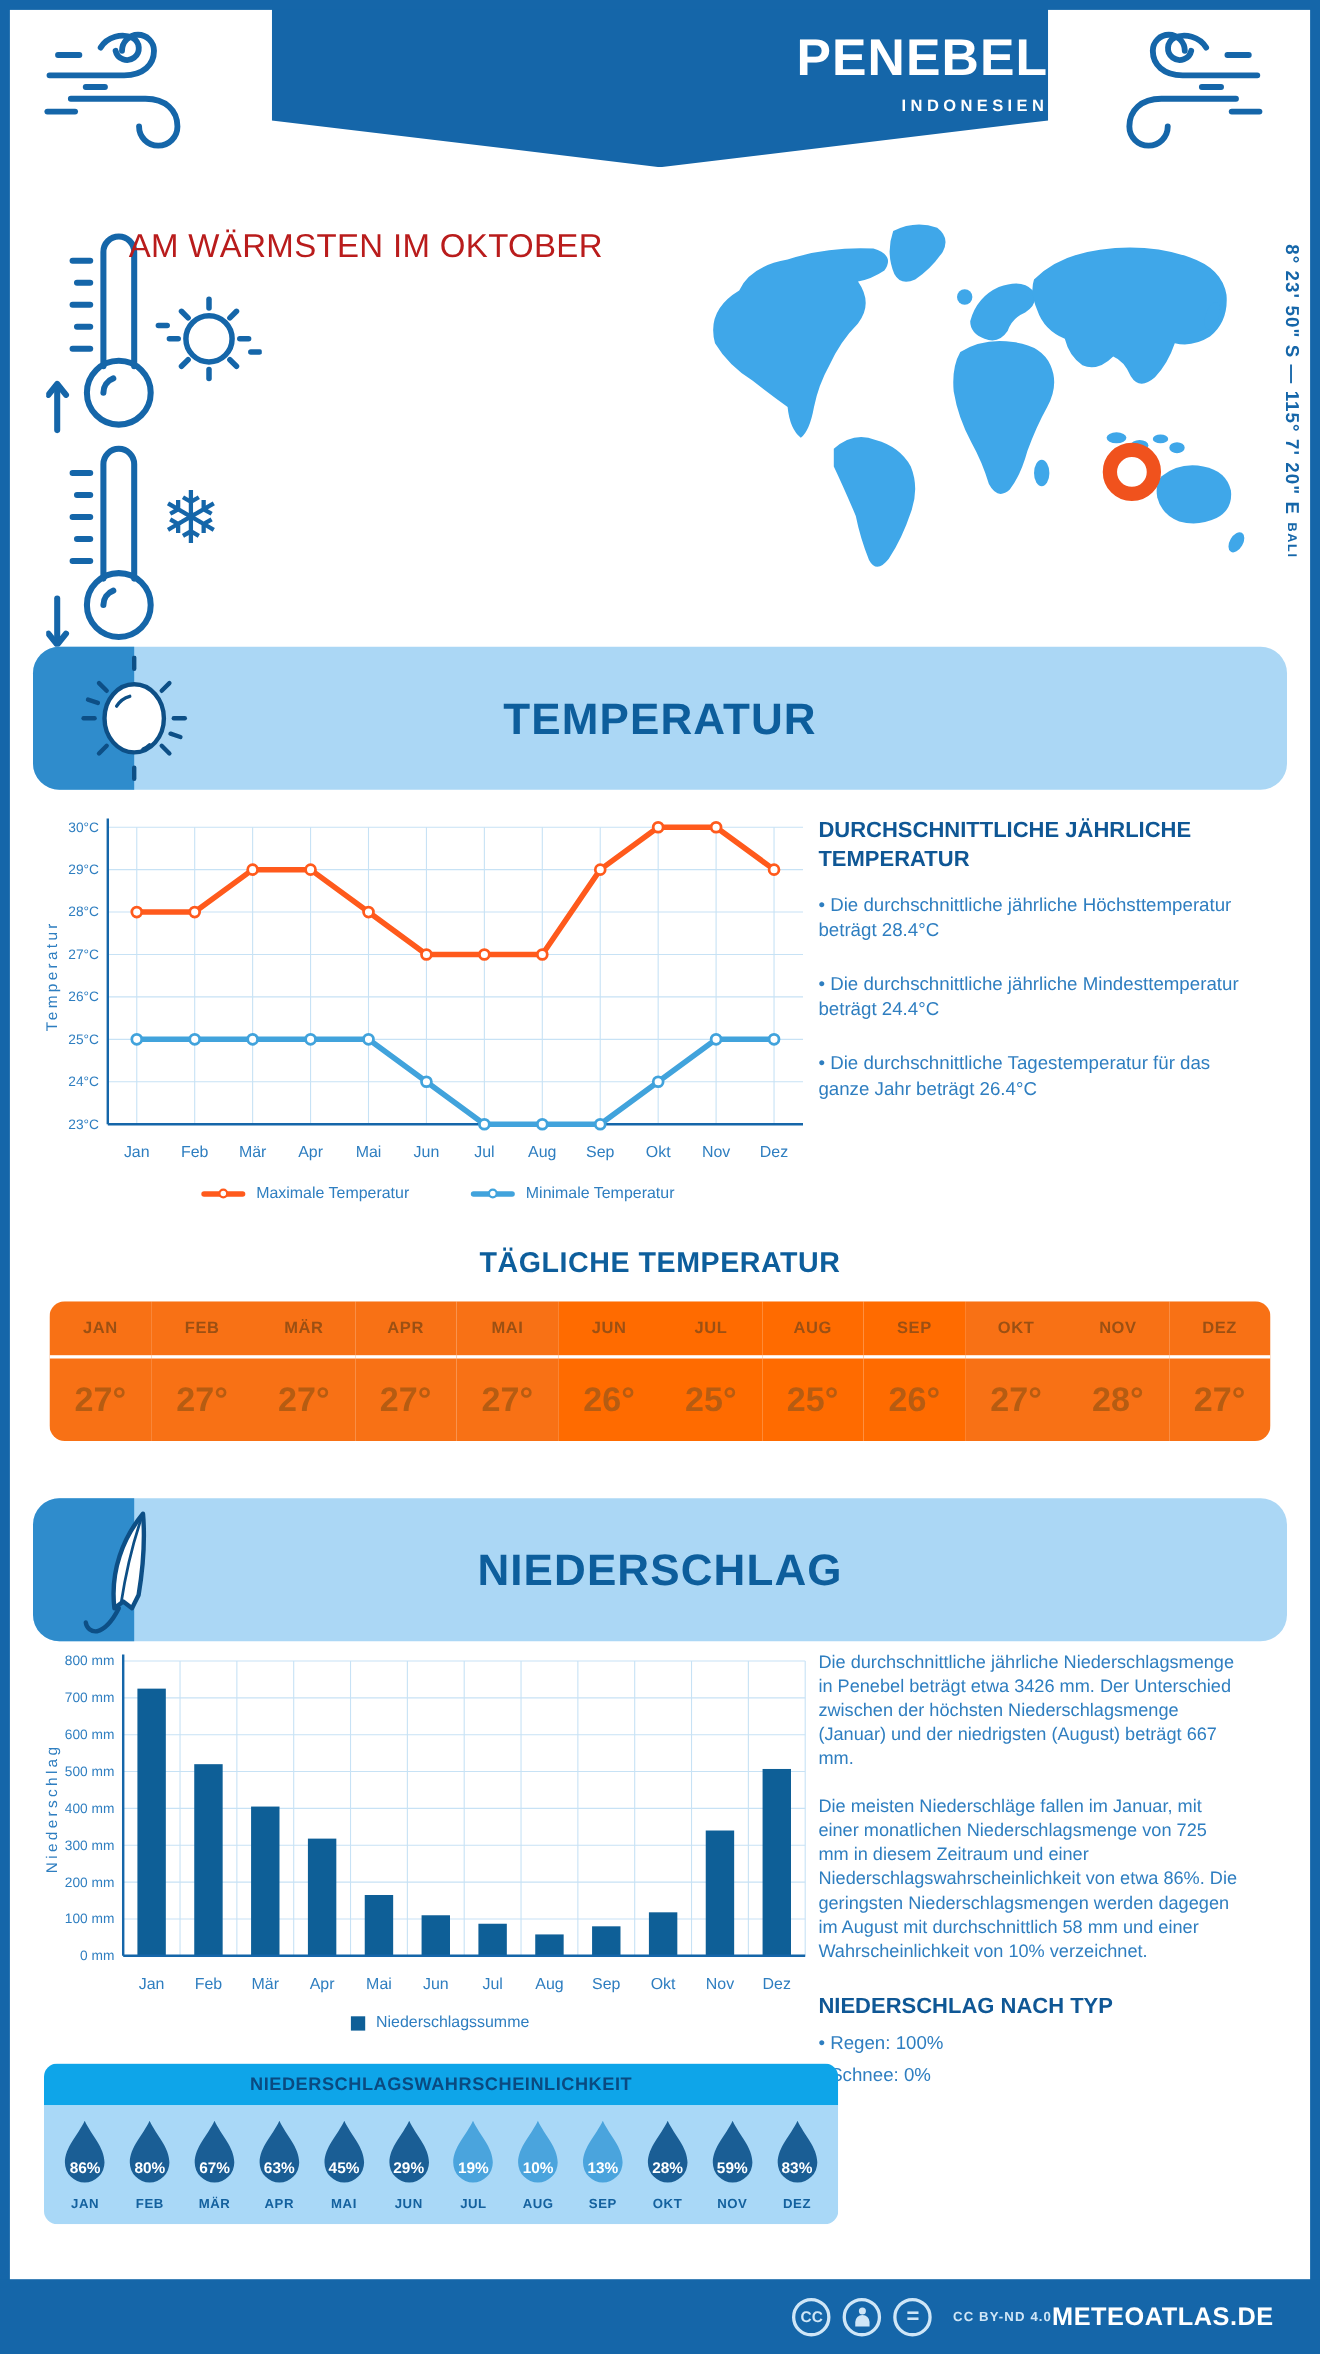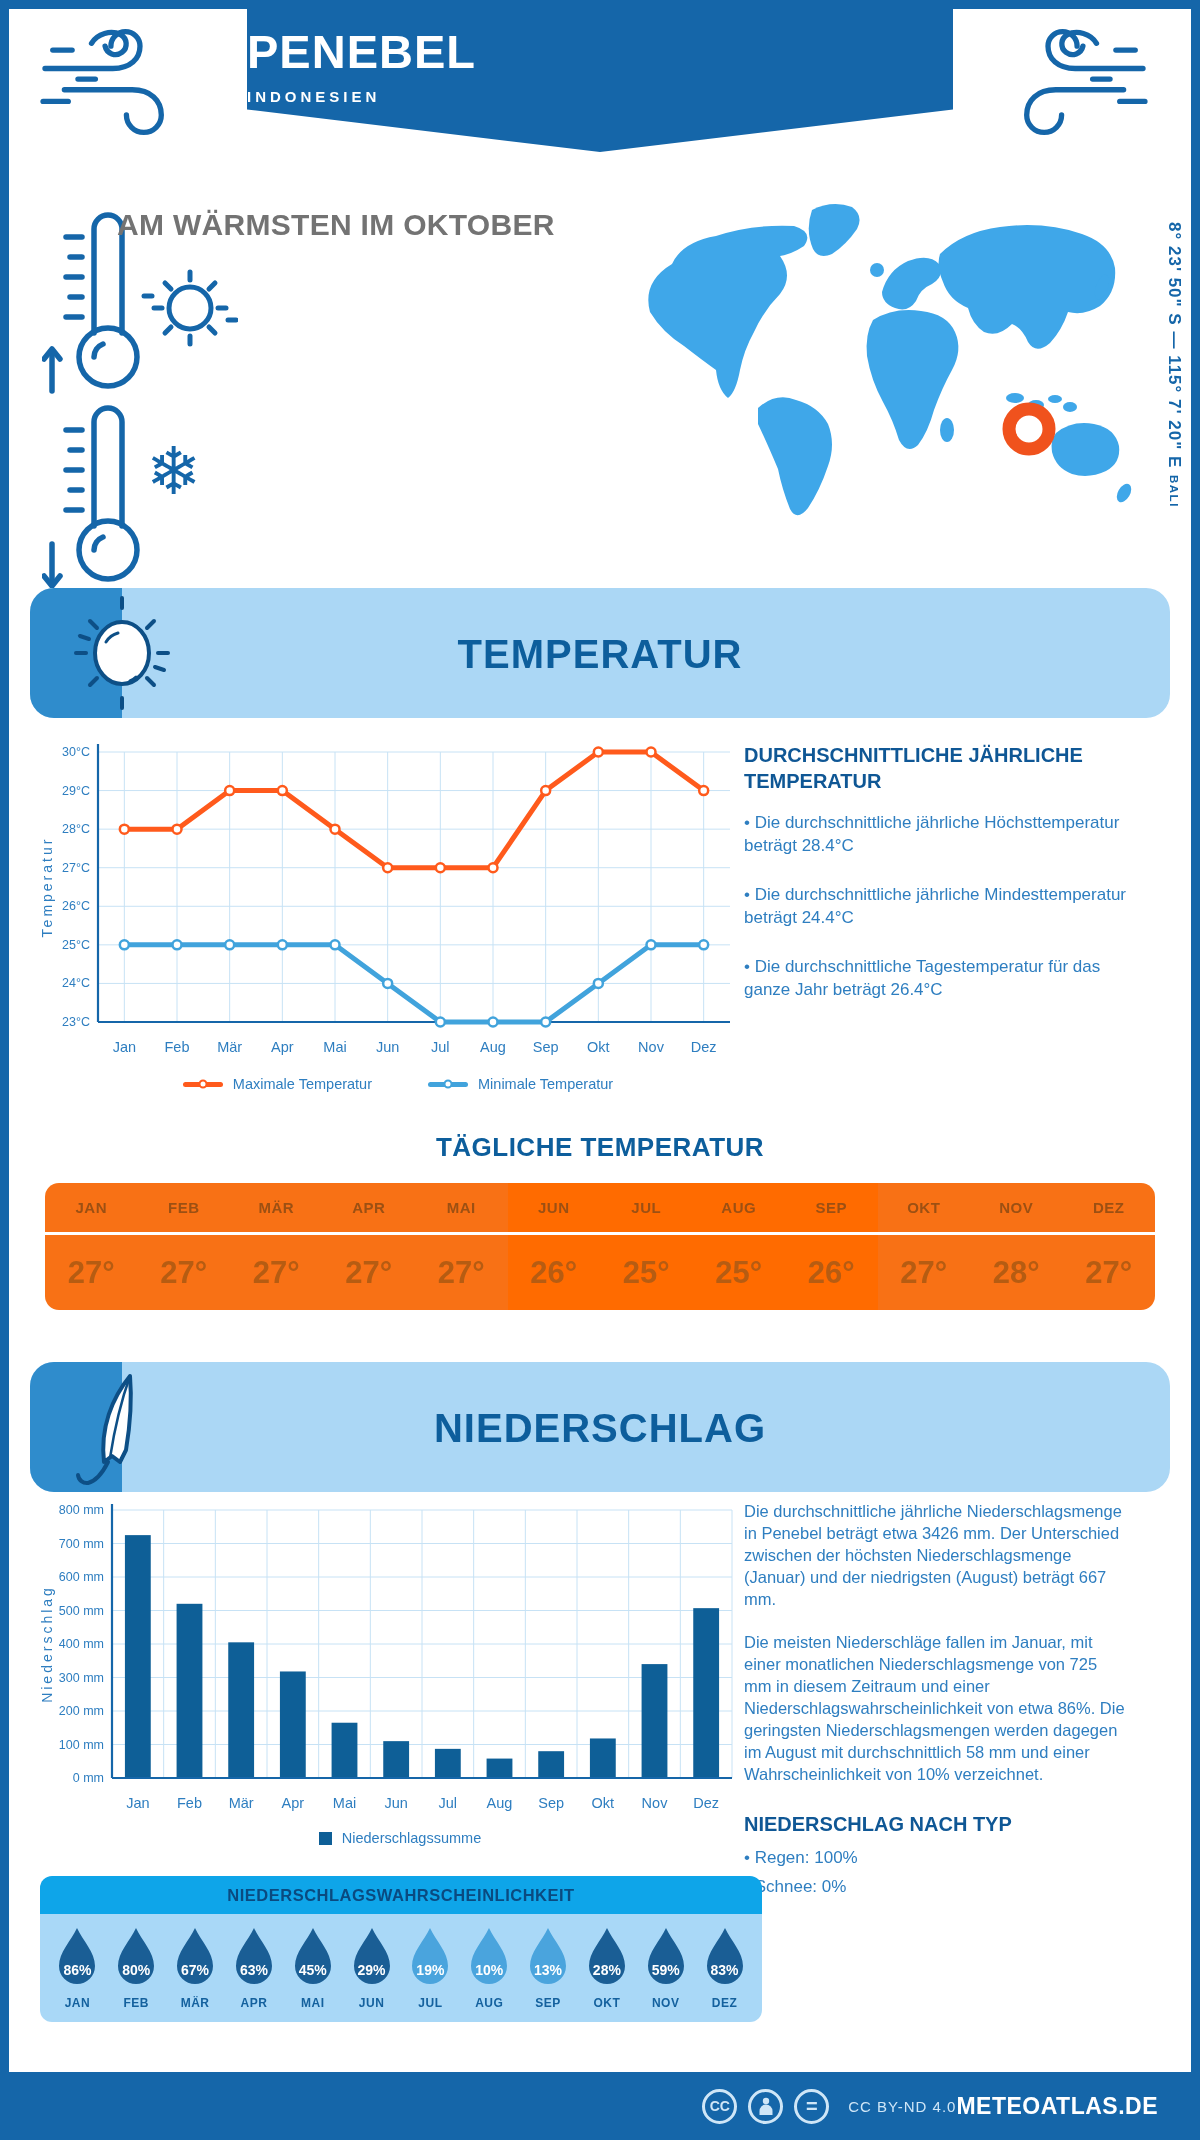--- a/index.html
+++ b/index.html
@@ -2,31 +2,31 @@
 <html><head>
 <meta charset="utf-8">
 <style>
   * { margin:0; padding:0; box-sizing:border-box; }
   body { background:#e8e8e8; font-family:"Liberation Sans", sans-serif; }
   .page { position:relative; width:1200px; height:2140px; background:#fff; margin:0 auto; overflow:hidden; }
   .frame { position:absolute; inset:0; border:9px solid #1566a9; pointer-events:none; z-index:40; }
 
   
   .banner { position:absolute; left:247px; top:0; width:706px; height:152px; background:#1566a9; z-index:10;
-            clip-path:polygon(0 0,100% 0,100% 72%,50% 100%,0 72%); text-align:left; color:#fff; }
+            clip-path:polygon(0 0,100% 0,100% 72%,50% 100%,0 72%); text-align:right; color:#fff; }
   .banner h1 { font-size:47px; letter-spacing:1px; padding-top:24px; font-weight:bold; }
   .banner .sub { font-size:15px; letter-spacing:4px; margin-top:9px; font-weight:bold; }
   .wind { position:absolute; top:20px; width:148px; height:126px; }
   .wind-l { left:34px; }
   .wind-r { left:1006px; transform:scaleX(-1); }
   .wind path, .wind line { fill:none; stroke:#1566a9; stroke-width:5.5; stroke-linecap:round; }
 
   
   .hl-icon { position:absolute; }
-  .hl-title { position:absolute; left:117px; width:480px; font-size:30px; font-weight:bold; color:#737373; letter-spacing:0.3px; }
+  .hl-title { position:absolute; left:117px; width:480px; font-size:30px; font-weight:normal; color:#b91c1c; letter-spacing:0.3px; }
   .hl-body { position:absolute; left:214px; width:360px; font-size:17px; line-height:1.36; color:#2e7ec0; }
   .snow { position:absolute; font-size:66px; color:#1566a9; line-height:1; }
 
   
   .map { position:absolute; left:632px; top:192px; z-index:5; }
   .coords { position:absolute; right:16px; top:222px; writing-mode:vertical-rl; color:#1566a9; z-index:20; }
   .coords .c1 { font-size:17px; font-weight:bold; letter-spacing:1px; }
   .coords .c2 { font-size:11.5px; font-weight:bold; letter-spacing:1.5px; margin-top:2px; }
 
   
@@ -79,21 +79,21 @@
   .drop .pct { position:absolute; left:0; right:0; top:36px; text-align:center; color:#fff; font-weight:bold; font-size:14px; }
   .pcell .mon { margin-top:6px; font-size:12px; font-weight:bold; color:#14619e; letter-spacing:0.5px; }
 
   
   .footer { position:absolute; left:0; right:0; bottom:0; height:68px; background:#1566a9; z-index:45;
             display:flex; align-items:center; justify-content:flex-end; padding:0 42px; }
   .cc-group { display:flex; align-items:center; gap:11px; }
   .cc-circle { width:35px; height:35px; border:3px solid #cfe6f7; border-radius:50%; color:#cfe6f7;
                display:flex; align-items:center; justify-content:center; font-weight:bold; font-size:14px; }
   .cc-circle.nd { font-size:20px; }
-  .cc-label { color:#cfe6f7; font-weight:normal; font-size:15px; letter-spacing:1px; margin-left:8px; }
+  .cc-label { color:#cfe6f7; font-weight:bold; font-size:12px; letter-spacing:1px; margin-left:8px; }
   .site { color:#fff; font-weight:bold; font-size:23px; letter-spacing:0.5px; }
 
   .thermo path, .thermo line, .thermo circle { fill:none; stroke:#1566a9; stroke-width:5.5; stroke-linecap:round; stroke-linejoin:round; }
   .sunline circle, .sunline line { fill:none; stroke:#1566a9; stroke-width:5; stroke-linecap:round; }
 </style>
 </head>
 <body>
 
 <div class="page">
   <div class="frame"></div>

